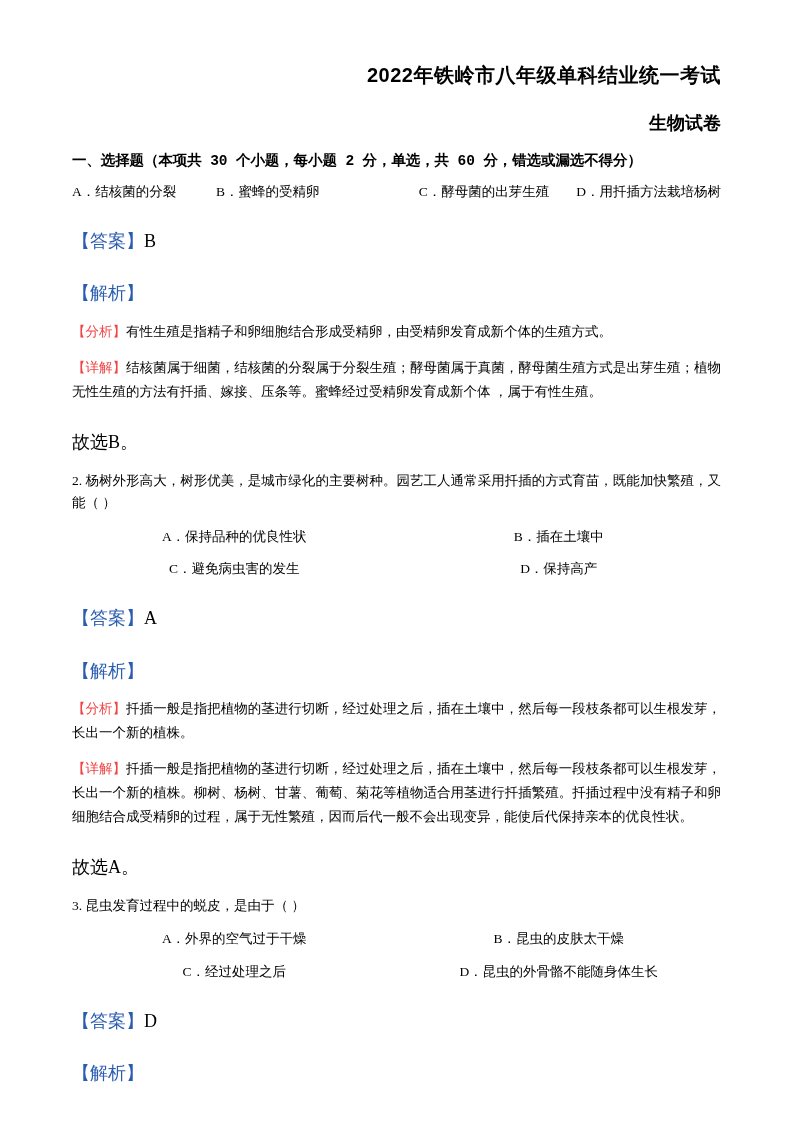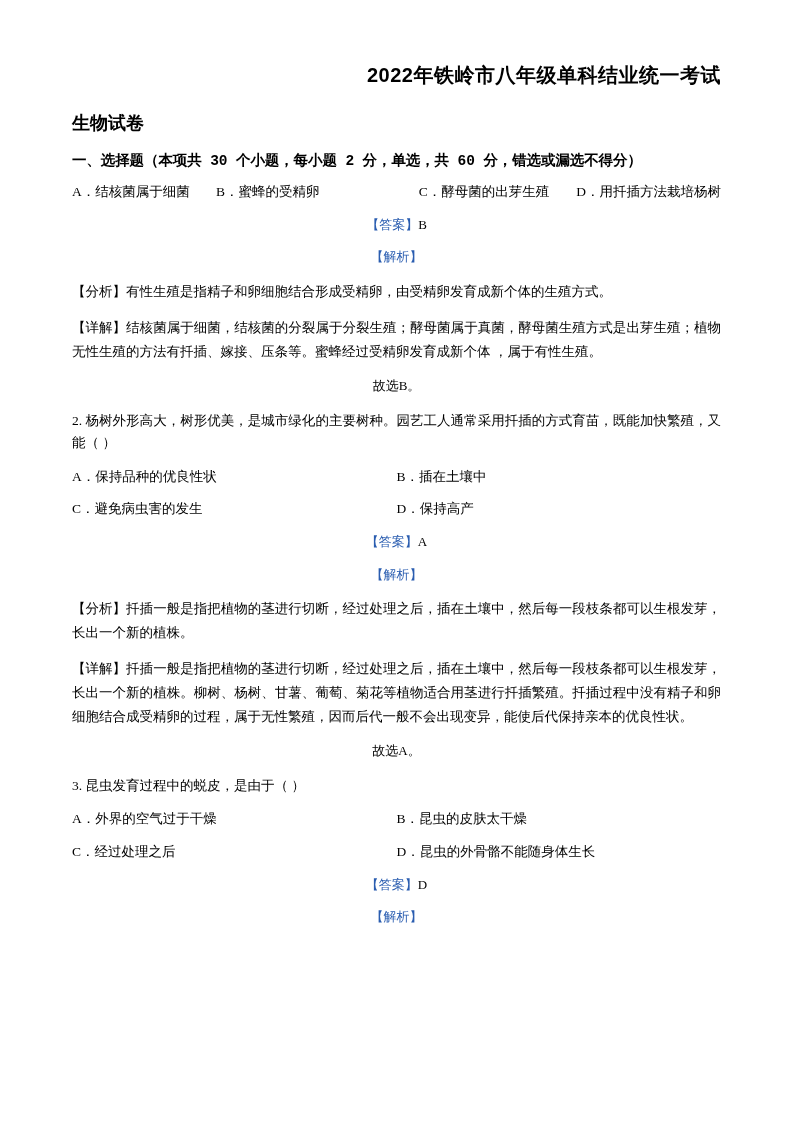--- a/index.html
+++ b/index.html
@@ -24,21 +24,21 @@
   }
   .title-main {
     text-align: right;
     font-size: 20px;
     font-weight: bold;
     letter-spacing: 0.5px;
     margin-top: 62px;
     font-family: "Liberation Sans", "DejaVu Sans", sans-serif;
   }
   .title-sub {
-    text-align: left;
+    text-align: right;
     font-size: 18px;
     font-weight: bold;
     margin-top: 22px;
     font-family: "Liberation Sans", "DejaVu Sans", sans-serif;
   }
   .title-note {
     text-align: center;
     font-size: 14px;
     margin-top: 22px;
     font-family: "Liberation Serif", "DejaVu Serif", serif;
@@ -61,50 +61,49 @@
     margin-top: 11px;
     display: flex;
     line-height: 1.6;
   }
   .opts-row.four-inline .opt {
     white-space: nowrap;
   }
   .opts-row.four-inline .opt:nth-child(1) { width: 160px; }
   .opts-row.four-inline .opt:nth-child(2) { width: 172px; }
   .opts-row.four-inline .opt:nth-child(3) { width: 175px; margin-left: 48px; }
-  .opts-row.two-col .opt { width: 50%; }
+  .opts-row.two-col .opt { width: 50%; text-align: center; }
   .ans-line {
-    font-size: 13px;
-    margin-top: 12px;
+    font-size: 18px;
+    margin-top: 24px;
     line-height: 1.6;
-    text-align: center;
   }
   .tag {
     color: #2a5db0;
   }
   .para {
     font-size: 13.5px;
     margin-top: 12px;
     line-height: 1.78;
     text-align: justify;
   }
-  .para .tag { color: #000000; }
+  .para .tag { color: #ef4444; }
 </style>
 </head>
 <body>
 
 <div class="page">
 
   <div class="title-main">2022年铁岭市八年级单科结业统一考试</div>
   <div class="title-sub">生物试卷</div>
 
   <div class="section-heading">一、选择题（本项共 30 个小题，每小题 2 分，单选，共 60 分，错选或漏选不得分）</div>
 
   <div class="opts-row four-inline">
-    <span class="opt">A．结核菌属于细菌</span>
+    <span class="opt">A．结核菌的分裂</span>
     <span class="opt">B．蜜蜂的受精卵</span>
     <span class="opt">C．酵母菌的出芽生殖</span>
     <span class="opt">D．用扦插方法栽培杨树</span>
   </div>
   <div class="ans-line">
     <span class="tag">【答案】</span><span>B</span>
   </div>
   <div class="ans-line">
     <span class="tag">【解析】</span>
   </div>

